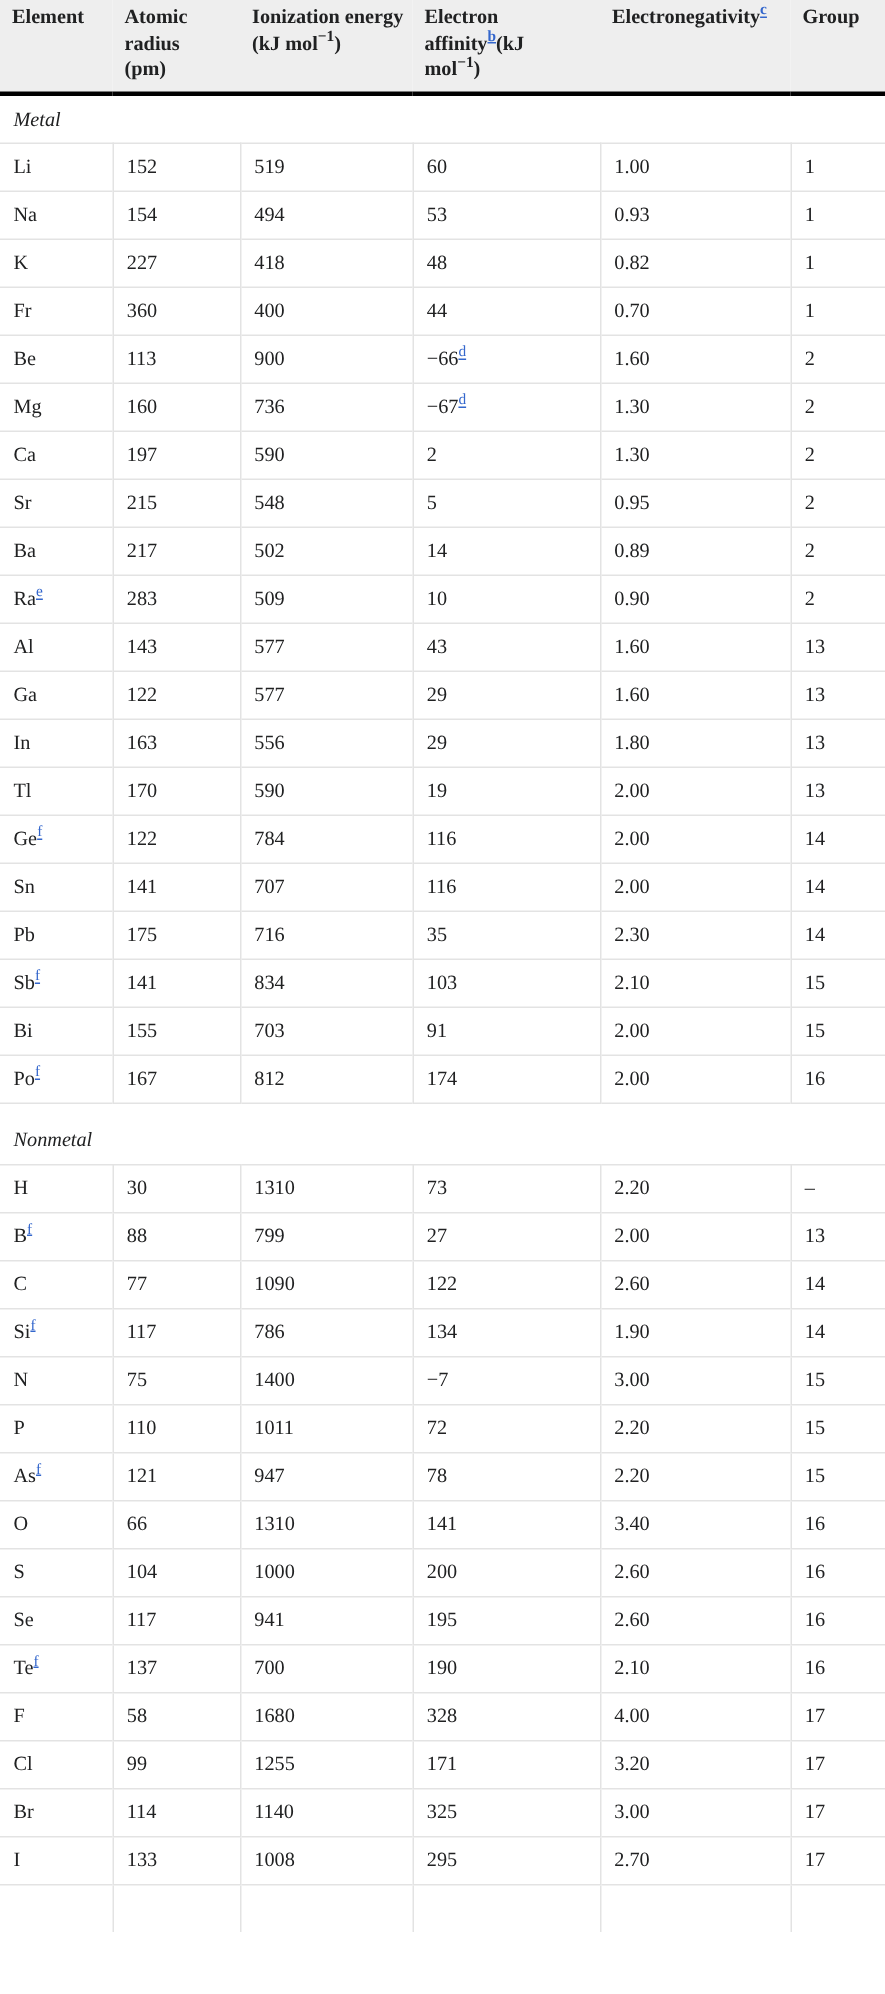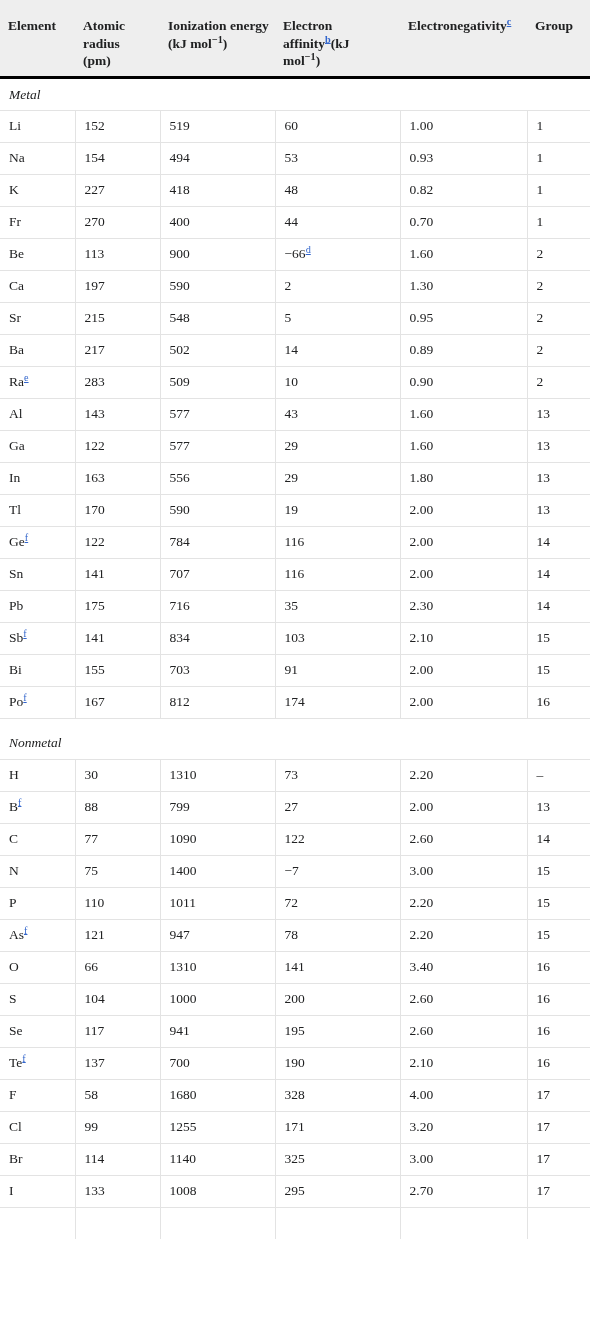--- a/index.html
+++ b/index.html
@@ -30,21 +30,21 @@
   col.c-affinity  { width: 125px; }
   col.c-electroneg{ width: 127px; }
   col.c-group     { width: 63px;  }
 
   
   thead th {
     background: #eeeeee;
     font-weight: bold;
     text-align: left;
     vertical-align: top;
-    padding: 17px 6px 6px 8px;
+    padding: 2px 6px 6px 8px;
     border-bottom: 3px solid #000000;
     line-height: 1.30;
     font-size: 13.5px;
   }
 
   
   tbody td {
     border-top: 1px solid #e3e3e3;
     border-right: 1px solid #e3e3e3;
     padding: 6px 6px 6px 9px;
@@ -147,32 +147,40 @@
       <tr>
         <td><span>K</span></td>
         <td><span>227</span></td>
         <td><span>418</span></td>
         <td><span>48</span></td>
         <td><span>0.82</span></td>
         <td><span>1</span></td>
       </tr>
       <tr>
         <td><span>Fr</span></td>
-        <td><span>270</span></td>
+        <td><span>360</span></td>
         <td><span>400</span></td>
         <td><span>44</span></td>
         <td><span>0.70</span></td>
         <td><span>1</span></td>
       </tr>
       <tr>
         <td><span>Be</span></td>
         <td><span>113</span></td>
         <td><span>900</span></td>
         <td><span>−66</span><sup class="fn"><span class="fnlink">d</span></sup></td>
         <td><span>1.60</span></td>
+        <td><span>2</span></td>
+      </tr>
+      <tr>
+        <td><span>Mg</span></td>
+        <td><span>160</span></td>
+        <td><span>736</span></td>
+        <td><span>−67</span><sup class="fn"><span class="fnlink">d</span></sup></td>
+        <td><span>1.30</span></td>
         <td><span>2</span></td>
       </tr>
       <tr>
         <td><span>Ca</span></td>
         <td><span>197</span></td>
         <td><span>590</span></td>
         <td><span>2</span></td>
         <td><span>1.30</span></td>
         <td><span>2</span></td>
       </tr>
@@ -304,20 +312,28 @@
       </tr>
       <tr>
         <td><span>C</span></td>
         <td><span>77</span></td>
         <td><span>1090</span></td>
         <td><span>122</span></td>
         <td><span>2.60</span></td>
         <td><span>14</span></td>
       </tr>
       <tr>
+        <td><span>Si</span><sup class="fn"><span class="fnlink">f</span></sup></td>
+        <td><span>117</span></td>
+        <td><span>786</span></td>
+        <td><span>134</span></td>
+        <td><span>1.90</span></td>
+        <td><span>14</span></td>
+      </tr>
+      <tr>
         <td><span>N</span></td>
         <td><span>75</span></td>
         <td><span>1400</span></td>
         <td><span>−7</span></td>
         <td><span>3.00</span></td>
         <td><span>15</span></td>
       </tr>
       <tr>
         <td><span>P</span></td>
         <td><span>110</span></td>

